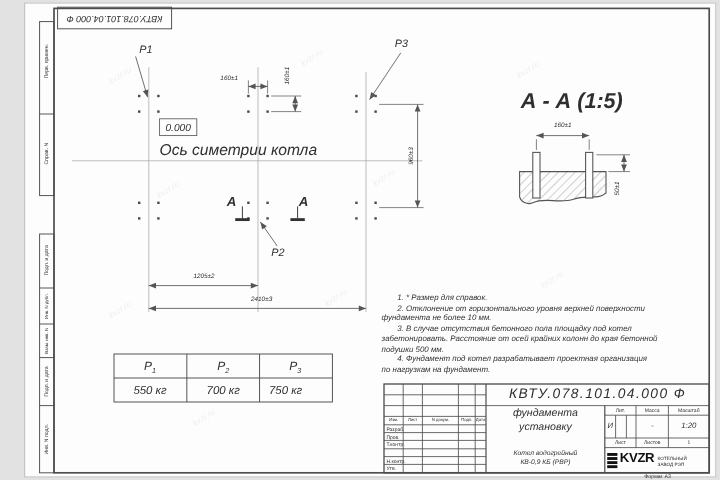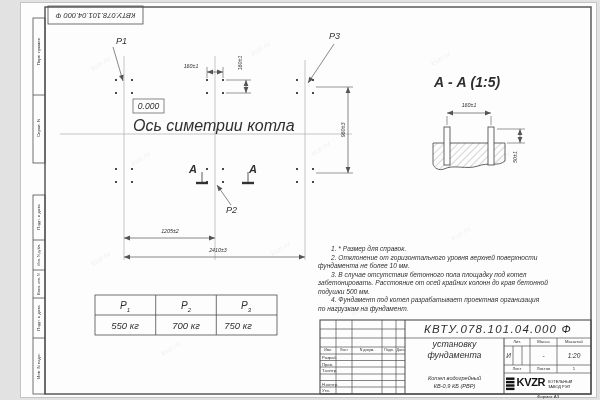--- a/index.html
+++ b/index.html
@@ -191,32 +191,32 @@
   <div class="vl vls" style="left:25px;top:251px;width:28px">Инв. N дубл.</div>
   <div class="vl vls" style="left:25px;top:280px;width:28px">Взам. инв. N</div>
   <div class="vl" style="left:20px;top:314px;width:38px">Подп. и дата</div>
   <div class="vl" style="left:21px;top:362px;width:36px">Инв. N подл.</div>
 
   <div class="t" style="left:116px;top:36px;font-size:9px">P1</div>
   <div class="t" style="left:329px;top:31px;font-size:9px">P3</div>
   <div class="t" style="left:226px;top:205px;font-size:9px">P2</div>
 
   <div class="t c" style="left:133px;top:99px;width:31px;height:14px;line-height:14px;font-size:8.5px">0.000</div>
-  <div class="t" style="left:133px;top:117px;font-size:16px">Ось симетрии котла</div>
+  <div class="t" style="left:133px;top:117px;font-size:13px">Ось симетрии котла</div>
 
   <div class="t c" style="left:178px;top:63px;width:26px;font-size:5.3px">160±1</div>
   <div class="t c" style="left:227px;top:58px;width:26px;height:10px;line-height:10px;font-size:5.3px;transform:rotate(-90deg)">160±1</div>
   <div class="t c" style="left:330px;top:125px;width:26px;height:10px;line-height:10px;font-size:5.3px;transform:rotate(-90deg)">960±3</div>
   <div class="t c" style="left:154px;top:228px;width:32px;font-size:5.3px">1205±2</div>
   <div class="t c" style="left:202px;top:247px;width:32px;font-size:5.3px">2410±3</div>
 
   <div class="t b" style="left:189px;top:163px;font-size:11px">А</div>
   <div class="t b" style="left:249px;top:163px;font-size:11px">А</div>
 
-  <div class="t b" style="left:434px;top:74px;font-size:14px">А - А (1:5)</div>
+  <div class="t b" style="left:434px;top:74px;font-size:18px">А - А (1:5)</div>
   <div class="t c" style="left:455px;top:102px;width:28px;font-size:5.3px">160±1</div>
   <div class="t c" style="left:502px;top:152px;width:26px;height:10px;line-height:10px;font-size:5.3px;transform:rotate(-90deg)">50±1</div>
 
   <div class="t c" style="left:95px;top:296px;width:60px;height:19px;line-height:19px;font-size:10px"><span>P</span><sub class="ts">1</sub></div>
   <div class="t c" style="left:156px;top:296px;width:60px;height:19px;line-height:19px;font-size:10px"><span>P</span><sub class="ts">2</sub></div>
   <div class="t c" style="left:216px;top:296px;width:60px;height:19px;line-height:19px;font-size:10px"><span>P</span><sub class="ts">3</sub></div>
   <div class="t c" style="left:95px;top:316px;width:60px;height:29px;line-height:19px;font-size:9.5px">550 кг</div>
   <div class="t c" style="left:156px;top:316px;width:60px;height:19px;line-height:19px;font-size:9.5px">700 кг</div>
   <div class="t c" style="left:216px;top:316px;width:44px;height:19px;line-height:19px;font-size:9.5px">750 кг</div>
 
@@ -227,22 +227,22 @@
     <div class="note ind">3. В случае отсутствия бетонного пола площадку под котел</div>
     <div class="note">забетонировать. Расстояние от осей крайних колонн до края бетонной</div>
     <div class="note">подушки 500 мм.</div>
     <div class="note ind">4. Фундамент под котел разрабатывает проектная организация</div>
     <div class="note">по нагрузкам на фундамент.</div>
   </div>
 
   <div class="t c" style="left:405px;top:320px;width:186px;height:18px;line-height:18px;font-size:11.5px;letter-spacing:1.2px">КВТУ.078.101.04.000 Ф</div>
 
   <div class="t c" style="left:405px;top:339px;width:99px;font-size:8.8px;line-height:11px;white-space:normal">
+    <div>фундамента</div>
     <div>установку</div>
-    <div>фундамента</div>
   </div>
 
   <div class="t c" style="left:405px;top:375px;width:99px;font-size:5.6px;line-height:7.5px;white-space:normal">
     <div>Котел водогрейный</div>
     <div>КВ-0,9 КБ (РВР)</div>
   </div>
 
   <div class="t c up" style="left:504px;top:339px;width:26px;font-size:4.2px">Лит.</div>
   <div class="t c up" style="left:530px;top:339px;width:27px;font-size:4.2px">Масса</div>
   <div class="t c up" style="left:557px;top:339px;width:34px;font-size:4.2px">Масштаб</div>

